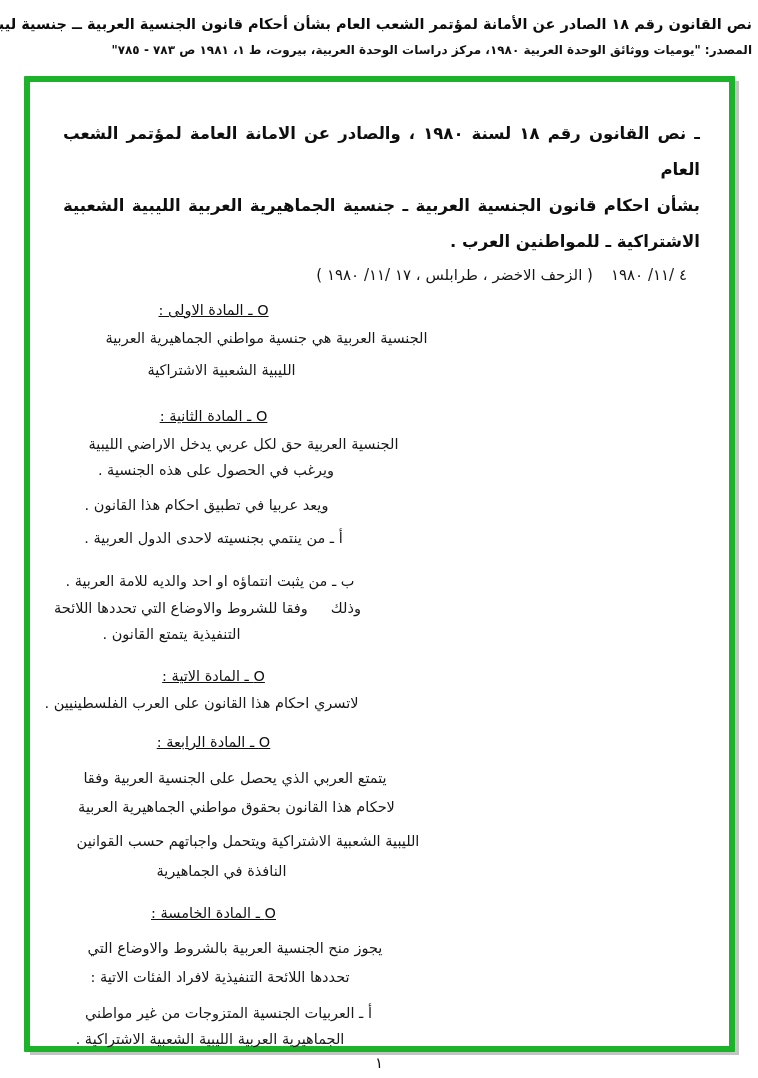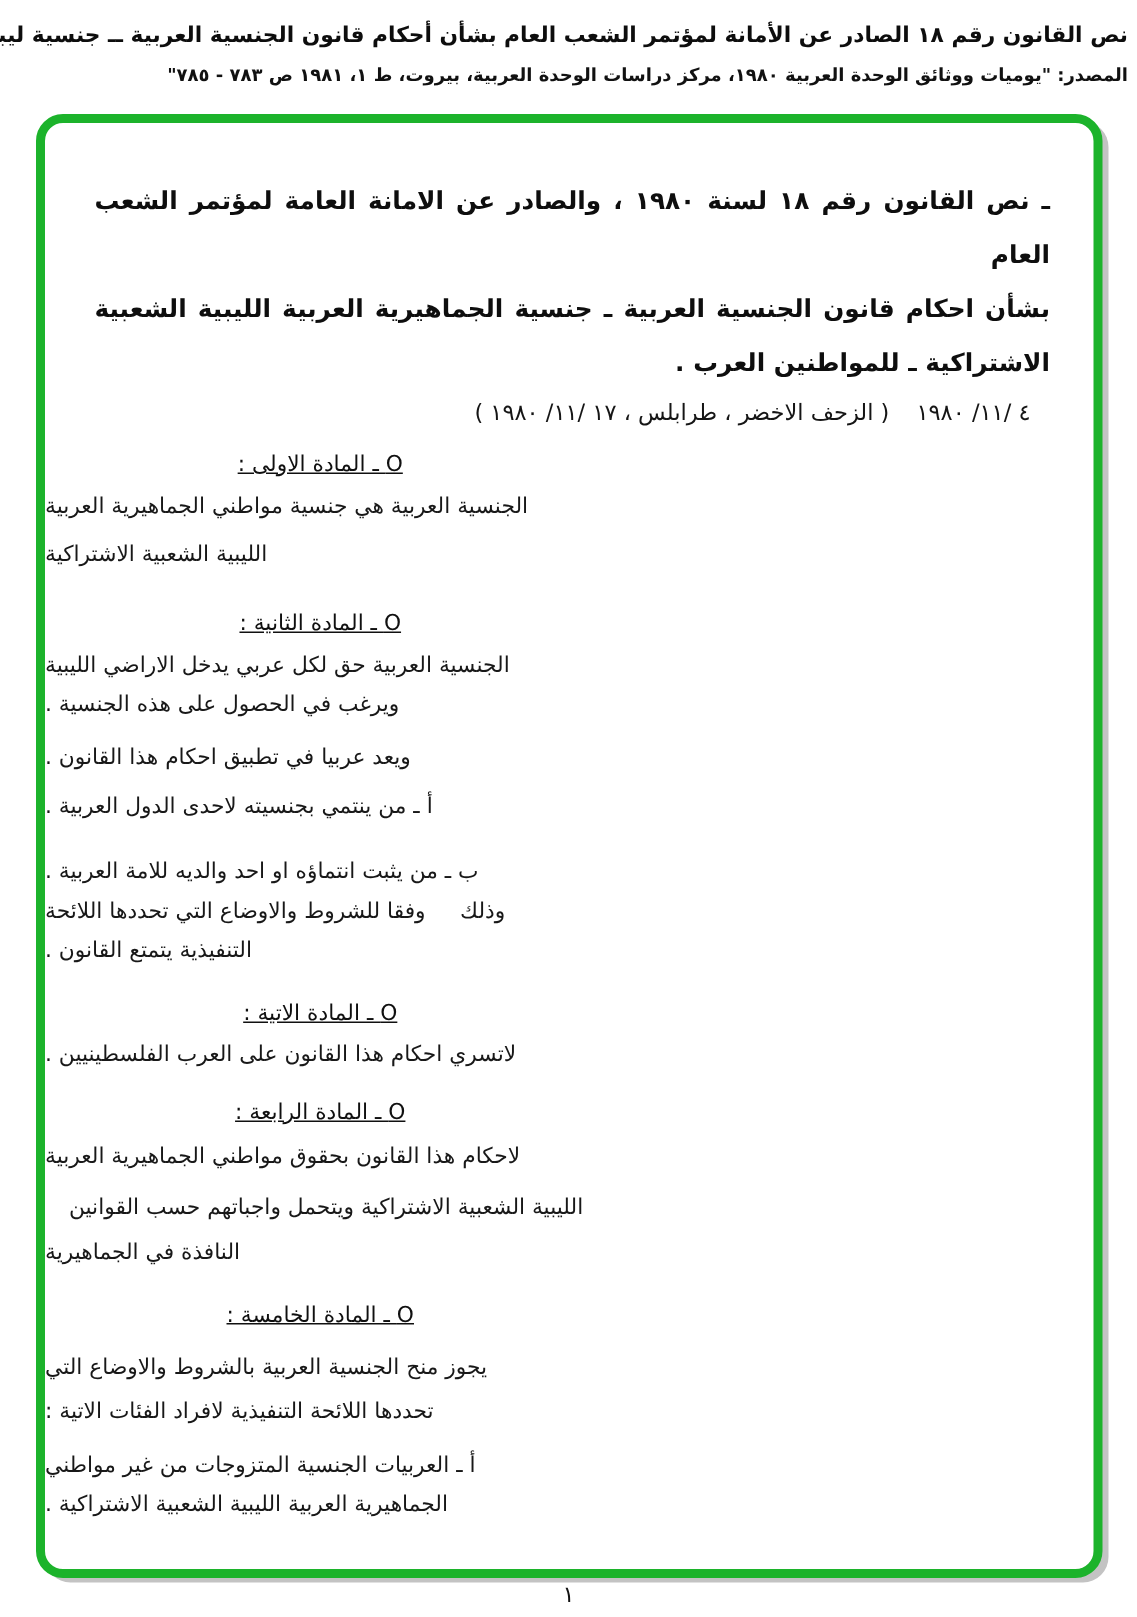--- a/index.html
+++ b/index.html
@@ -7,30 +7,30 @@
     width:758px;height:1078px;position:relative;background:#ffffff;overflow:hidden;
     font-family:"DejaVu Sans",sans-serif;color:#151515;direction:rtl;
   }
   
   .hdr{position:absolute;top:12px;right:6px;left:4px;text-align:right;}
   .hdr-title{font-size:14.5px;font-weight:bold;white-space:nowrap;line-height:24px;color:#0d0d0d;}
   .hdr-source{font-size:12px;font-weight:bold;white-space:nowrap;line-height:20px;margin-top:4px;padding-left:10px;color:#111;}
   
   .lawbox{
     position:absolute;left:24px;top:76px;width:699px;height:964px;
-    border:6px solid #1cb32b;border-radius:18px;background:#fff;
+    border:6px solid #1cb32b;border-radius:1px;background:#fff;
     box-shadow:5px 4px 0 -1px #c3c3c3;
   }
   .intro{margin:34px 29px 0 33px;font-weight:bold;font-size:16.5px;line-height:36px;color:#0e0e0e;}
   .intro .jl{text-align:justify;text-align-last:justify;}
   .intro .jr{text-align:center;text-align-last:right;}
   .daterow{display:flex;flex-direction:row;align-items:flex-start;gap:18px;
            padding-right:42px;margin-top:2px;font-size:15px;line-height:26px;}
   .daterow span{white-space:nowrap;}
-  .ln{font-size:14.5px;line-height:24px;white-space:nowrap;text-align:left;color:#181818;}
+  .ln{font-size:14.5px;line-height:24px;white-space:nowrap;text-align:center;color:#181818;}
   .mk{font-size:14.5px;line-height:24px;white-space:nowrap;text-align:center;color:#101010;text-decoration:underline;}
   
   .pagenum{position:absolute;top:1054px;left:0;right:0;text-align:center;font-size:15px;color:#111;}
 </style>
 </head>
 <body>
 
 <div class="hdr">
   <div class="hdr-title">نص القانون رقم ١٨ الصادر عن الأمانة لمؤتمر الشعب العام بشأن أحكام قانون الجنسية العربية ــ جنسية ليبيا للمواطنين العرب</div>
   <div class="hdr-source">المصدر:  "يوميات ووثائق الوحدة العربية ١٩٨٠، مركز دراسات الوحدة العربية، بيروت، ط ١، ١٩٨١ ص ٧٨٣ - ٧٨٥"</div>
@@ -59,20 +59,21 @@
   <div class="ln" style="margin:11px 346px 0 0">ويعد عربيا في تطبيق احكام هذا القانون .</div>
   <div class="ln" style="margin:9px 332px 0 0">أ ـ من ينتمي بجنسيته لاحدى الدول العربية .</div>
   <div class="ln" style="margin:19px 339px 0 0">ب ـ من يثبت انتماؤه او احد والديه للامة العربية .</div>
   <div class="ln" style="margin:3px 344px 0 0">وذلك &nbsp;&nbsp;&nbsp; وفقا للشروط والاوضاع التي تحددها اللائحة</div>
   <div class="ln" style="margin:2px 416px 0 0">التنفيذية يتمتع القانون .</div>
 
   <div class="mk" style="margin:18px 332px 0 0">O ـ المادة الاتية :</div>
   <div class="ln" style="margin:3px 356px 0 0">لاتسري احكام هذا القانون على العرب الفلسطينيين .</div>
 
   <div class="mk" style="margin:15px 332px 0 0">O ـ المادة الرابعة :</div>
+  <div class="ln" style="margin:12px 289px 0 0">يتمتع العربي الذي يحصل على الجنسية العربية وفقا</div>
   <div class="ln" style="margin:5px 286px 10px 0">لاحكام هذا القانون بحقوق مواطني الجماهيرية العربية</div>
   <div class="ln" style="margin:6px 279px 0 16px">الليبية الشعبية الاشتراكية ويتحمل واجباتهم حسب القوانين</div>
   <div class="ln" style="margin:6px 316px 0 0">النافذة في الجماهيرية</div>
 
   <div class="mk" style="margin:18px 332px 0 0">O ـ المادة الخامسة :</div>
   <div class="ln" style="margin:11px 289px 0 0">يجوز منح الجنسية العربية بالشروط والاوضاع التي</div>
   <div class="ln" style="margin:5px 319px 0 0">تحددها اللائحة التنفيذية لافراد الفئات الاتية :</div>
   <div class="ln" style="margin:12px 302px 0 0">أ ـ العربيات الجنسية المتزوجات من غير مواطني</div>
   <div class="ln" style="margin:2px 339px 0 0">الجماهيرية العربية الليبية الشعبية الاشتراكية .</div>
 

